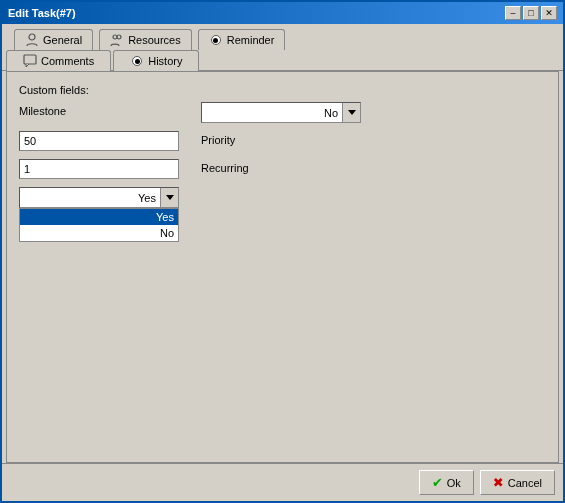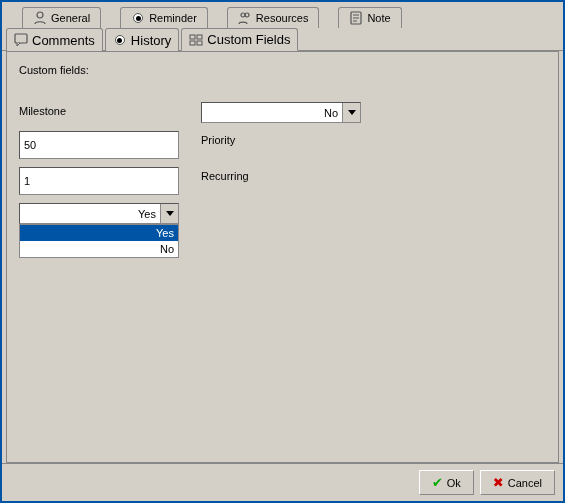--- a/index.html
+++ b/index.html
@@ -53,22 +53,22 @@
       align-items: center;
       justify-content: center;
       font-size: 9px;
       color: #000;
     }
 
     
     .tab-row {
       display: flex;
       background: #d4d0c8;
-      padding: 4px 4px 0 20px;
-      gap: 19px;
+      padding: 4px 4px 0 12px;
+      gap: 6px;
       flex-shrink: 0;
     }
     .tab {
       padding: 3px 10px;
       background: #d4d0c8;
       border: 1px solid #888;
       border-bottom: none;
       cursor: pointer;
       display: flex;
       align-items: center;
@@ -94,39 +94,39 @@
       background: #d4d0c8;
       border: 1px solid #888;
       margin: 0 4px;
       padding: 12px;
       display: flex;
       flex-direction: column;
     }
 
     .section-label {
       font-size: 11px;
-      margin-bottom: 26px;
+      margin-bottom: 6px;
       color: #000;
     }
 
     
     .form-grid {
       display: grid;
       grid-template-columns: 160px 1fr;
       gap: 8px 22px;
       align-items: start;
     }
     .field-label {
       color: #000;
       font-size: 11px;
       padding-top: 3px;
     }
     .field-input {
       width: 160px;
-      height: 28px;
+      height: 20px;
       border: 1px solid #888;
       border-top-color: #555;
       border-left-color: #555;
       background: white;
       font-size: 11px;
       padding: 2px 4px;
       font-family: Tahoma, Arial, sans-serif;
     }
 
     
@@ -242,29 +242,29 @@
     .tab-row-2 {
       display: flex;
       background: #d4d0c8;
       padding: 0 4px;
       gap: 2px;
       flex-shrink: 0;
       border-bottom: 1px solid #888;
     }
 
     .tab-2 {
-      padding: 3px 7px;
+      padding: 3px 16px;
       background: #d4d0c8;
       border: 1px solid #888;
       border-bottom: none;
       cursor: pointer;
       display: flex;
       align-items: center;
       gap: 4px;
-      font-size: 13px;
+      font-size: 11px;
       color: #000;
       position: relative;
       top: 1px;
       border-top-left-radius: 3px;
       border-top-right-radius: 3px;
     }
     .tab-2.active {
       background: #d4d0c8;
       z-index: 2;
     }
@@ -276,86 +276,72 @@
     .x-icon {
       color: #cc0000;
       font-size: 13px;
     }
   </style>
 </head>
 <body>
 
 <div class="window">
 
+  <div class="title-bar">
+    <span class="title-bar-text">Edit Task(#7)</span>
+    <div class="title-bar-buttons">
+      <div class="title-btn">–</div>
+      <div class="title-btn">□</div>
+      <div class="title-btn">✕</div>
+    </div>
+  </div>
 
   <div class="tab-row">
     <div class="tab">
       <span class="tab-icon">
         <svg width="14" height="14" viewBox="0 0 14 14">
             <circle cx="7" cy="4" r="3" fill="none" stroke="#555" stroke-width="1.2"></circle>
             <path d="M2 13c0-3 10-3 10 0" fill="none" stroke="#555" stroke-width="1.2"></path>
           </svg>
       </span>
       <span>General</span>
-    </div>
-    <div class="tab">
-      <span class="tab-icon">
-        <div class="radio-dot active"></div>
-      </span>
-      <span>Reminder</span>
     </div>
     <div class="tab">
       <span class="tab-icon">
         <svg width="14" height="14" viewBox="0 0 14 14">
             <circle cx="5" cy="4" r="2" fill="none" stroke="#555" stroke-width="1.2"></circle>
             <circle cx="9" cy="4" r="2" fill="none" stroke="#555" stroke-width="1.2"></circle>
             <path d="M1 13c0-2.5 8-2.5 8 0" fill="none" stroke="#555" stroke-width="1.2"></path>
           </svg>
       </span>
       <span>Resources</span>
     </div>
     <div class="tab">
       <span class="tab-icon">
-        <svg width="14" height="14" viewBox="0 0 14 14">
-            <rect x="2" y="1" width="10" height="12" rx="1" fill="none" stroke="#555" stroke-width="1.2"></rect>
-            <line x1="4" y1="4" x2="10" y2="4" stroke="#555" stroke-width="1"></line>
-            <line x1="4" y1="7" x2="10" y2="7" stroke="#555" stroke-width="1"></line>
-            <line x1="4" y1="10" x2="8" y2="10" stroke="#555" stroke-width="1"></line>
-          </svg>
-      </span>
-      <span>Note</span>
+        <div class="radio-dot active"></div>
+      </span>
+      <span>Reminder</span>
     </div>
   </div>
 
   <div class="tab-row-2">
     <div class="tab-2">
       <span class="tab-icon">
         <svg width="14" height="14" viewBox="0 0 14 14">
             <rect x="1" y="1" width="12" height="9" rx="1" fill="none" stroke="#555" stroke-width="1.2"></rect>
             <path d="M3 10 L3 13 L6 10" fill="#d4d0c8" stroke="#555" stroke-width="1"></path>
           </svg>
       </span>
       <span>Comments</span>
     </div>
     <div class="tab-2">
       <span class="tab-icon">
         <div class="radio-dot active"></div>
       </span>
       <span>History</span>
-    </div>
-    <div class="tab-2 active" style="background:#d4d0c8; border-bottom: 1px solid #d4d0c8;">
-      <span class="tab-icon">
-        <svg width="14" height="14" viewBox="0 0 14 14">
-            <rect x="1" y="2" width="5" height="4" fill="none" stroke="#555" stroke-width="1"></rect>
-            <rect x="8" y="2" width="5" height="4" fill="none" stroke="#555" stroke-width="1"></rect>
-            <rect x="1" y="8" width="5" height="4" fill="none" stroke="#555" stroke-width="1"></rect>
-            <rect x="8" y="8" width="5" height="4" fill="none" stroke="#555" stroke-width="1"></rect>
-          </svg>
-      </span>
-      <span>Custom Fields</span>
     </div>
   </div>
 
   <div class="content-area">
     <div class="section-label">Custom fields:</div>
 
     <div class="form-grid">
 
       <div class="field-label">Milestone</div>
       <div class="dropdown-wrapper">

